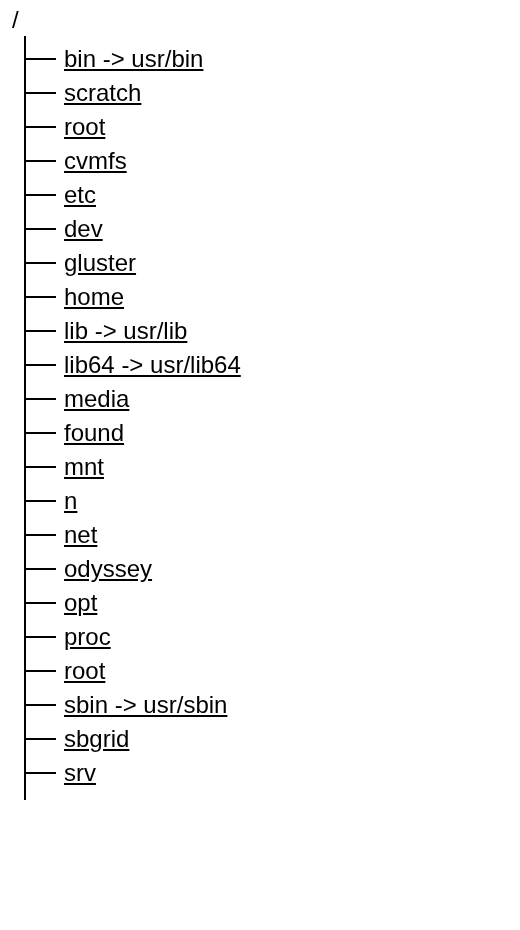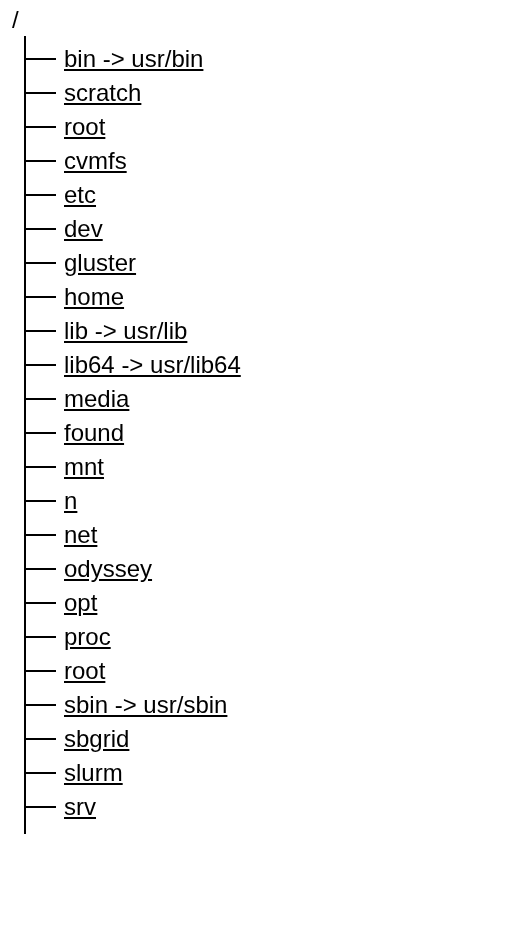--- a/index.html
+++ b/index.html
@@ -131,19 +131,16 @@
     <div class="node">
         <span class="lbl">root</span>
       </div>
     <div class="node">
         <span class="lbl">sbin -&gt; usr/sbin</span>
       </div>
     <div class="node">
         <span class="lbl">sbgrid</span>
       </div>
     <div class="node">
-        <span class="lbl">slurm</span>
-      </div>
-    <div class="node">
         <span class="lbl">srv</span>
       </div>
   </div>
 </div>
 
 </body></html>

